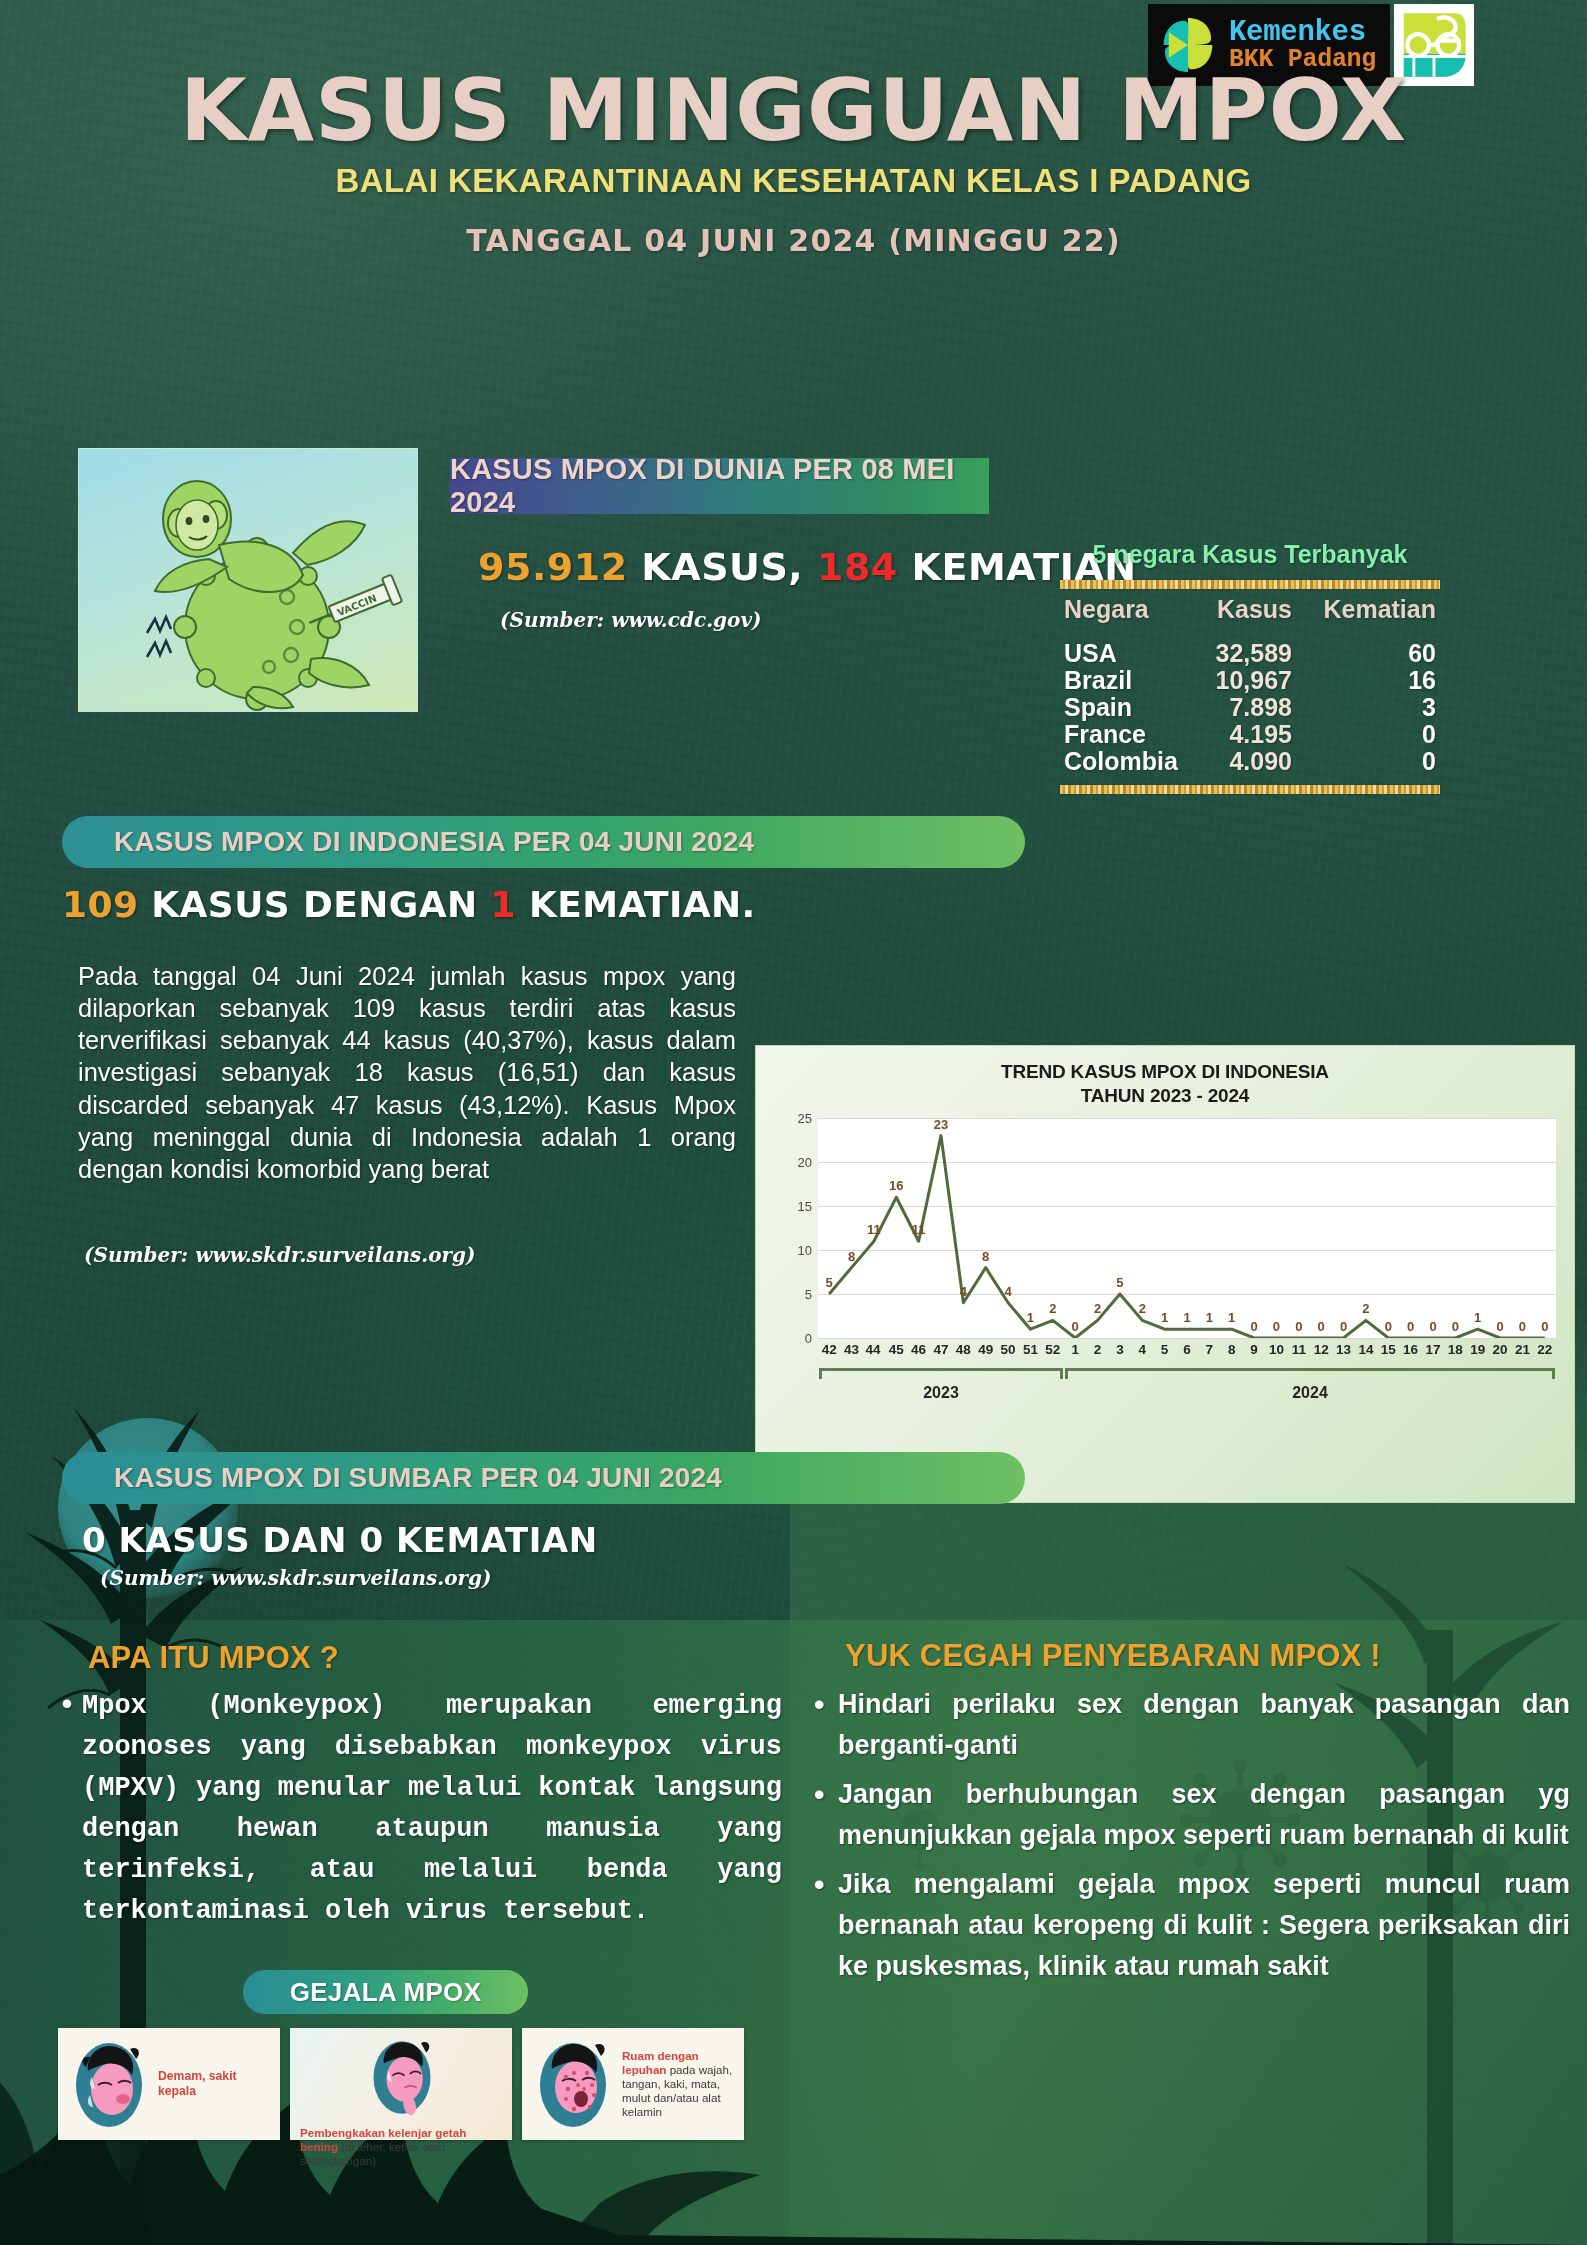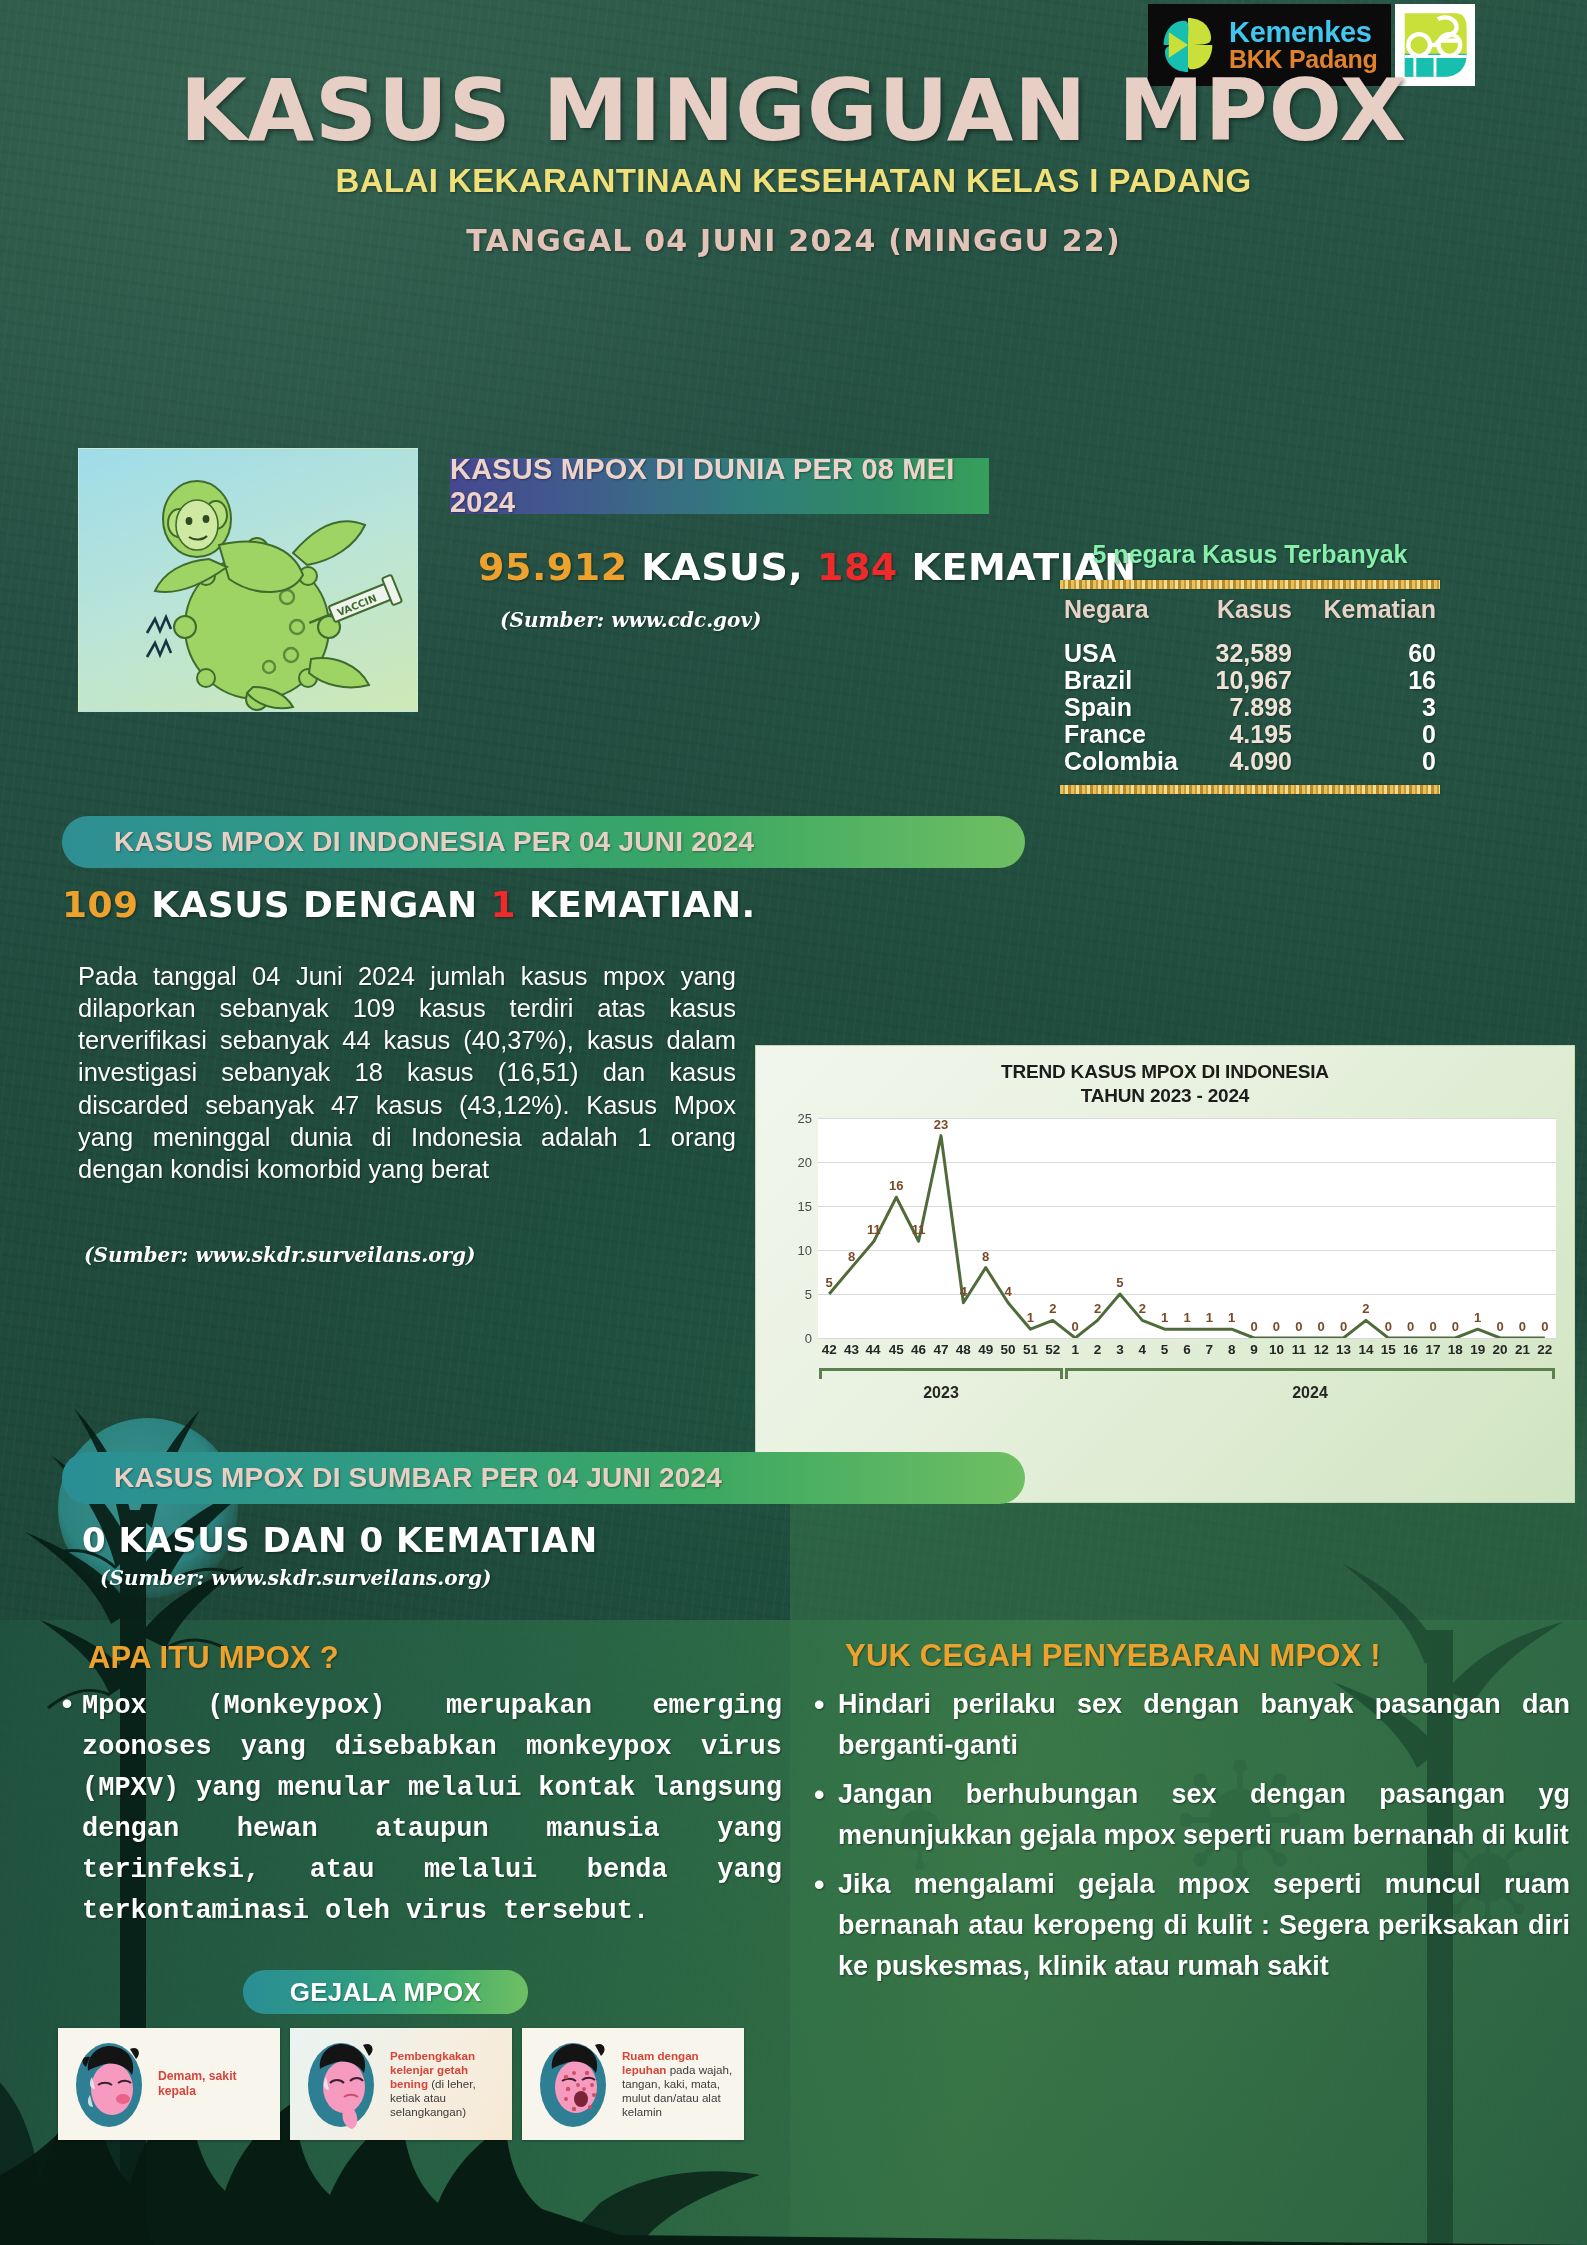--- a/index.html
+++ b/index.html
@@ -52,21 +52,21 @@
   
   .logo-wrap {
     position: absolute; left: 1148px; top: 4px;
     display: flex; align-items: stretch; gap: 4px;
   }
   .logo-kemenkes {
     background: #0b0b0b; padding: 6px 14px 6px 8px;
     display: flex; align-items: center; gap: 9px; height: 82px;
   }
   .logo-mark { width: 64px; height: 64px; }
-  .logo-words { display: flex; flex-direction: column; justify-content: center; line-height: 1.0; }
+  .logo-words { display: flex; flex-direction: column; justify-content: center; line-height: 1.0; font-family: Liberation Mono, monospace; }
   .logo-words .l1 { color: #41c6ef; font-size: 29px; font-weight: 700; letter-spacing: -0.3px; }
   .logo-words .l2 { color: #e0822c; font-size: 25px; font-weight: 700; letter-spacing: -0.3px; }
   .logo-g20 { background: #fff; width: 80px; height: 82px; display:flex; align-items:center; justify-content:center; }
 
   .main-title {
     position: absolute; top: 60px; left: 0; width: 1587px; text-align: center;
     font-family: "DejaVu Sans", sans-serif;
     font-size: 86px; font-weight: 700; letter-spacing: 1px;
     color: #e8cfc6;
     text-shadow: 2px 2px 4px rgba(0,0,0,.45);
@@ -291,21 +291,21 @@
     color: #ffffff; font-size: 26px; font-weight: 700; letter-spacing: .3px;
     text-shadow: 1px 1px 2px rgba(0,0,0,.3);
   }
 
   .sym-row { position: absolute; left: 58px; top: 2028px; display: flex; gap: 10px; }
   .sym-card {
     width: 222px; height: 112px; background: #f8f5ec;
     display: flex; align-items: center; gap: 8px; padding: 8px 8px 8px 10px;
     box-shadow: 0 1px 3px rgba(0,0,0,.3);
   }
-  .sym-card.c2 { background: linear-gradient(120deg, #e9f4f2 0%, #f6eee0 60%, #f6e9d4 100%); }
+  .sym-card.c2 { background: linear-gradient(120deg, #e9f4f2 0%, #f6eee0 60%, #f6e9d4 100%); flex-direction: column; }
   .sym-card.c3 { background: #f8f5ec; }
   .sym-face { width: 82px; height: 95px; flex: 0 0 82px; }
   .sym-text { font-size: 12.2px; line-height: 1.22; color: #3b3b3b; }
   .sym-text b { color: #d6453b; }
   .sym-text.small { font-size: 11.6px; }
 </style>
 </head>
 <body>
 
 <div class="bg"></div>

